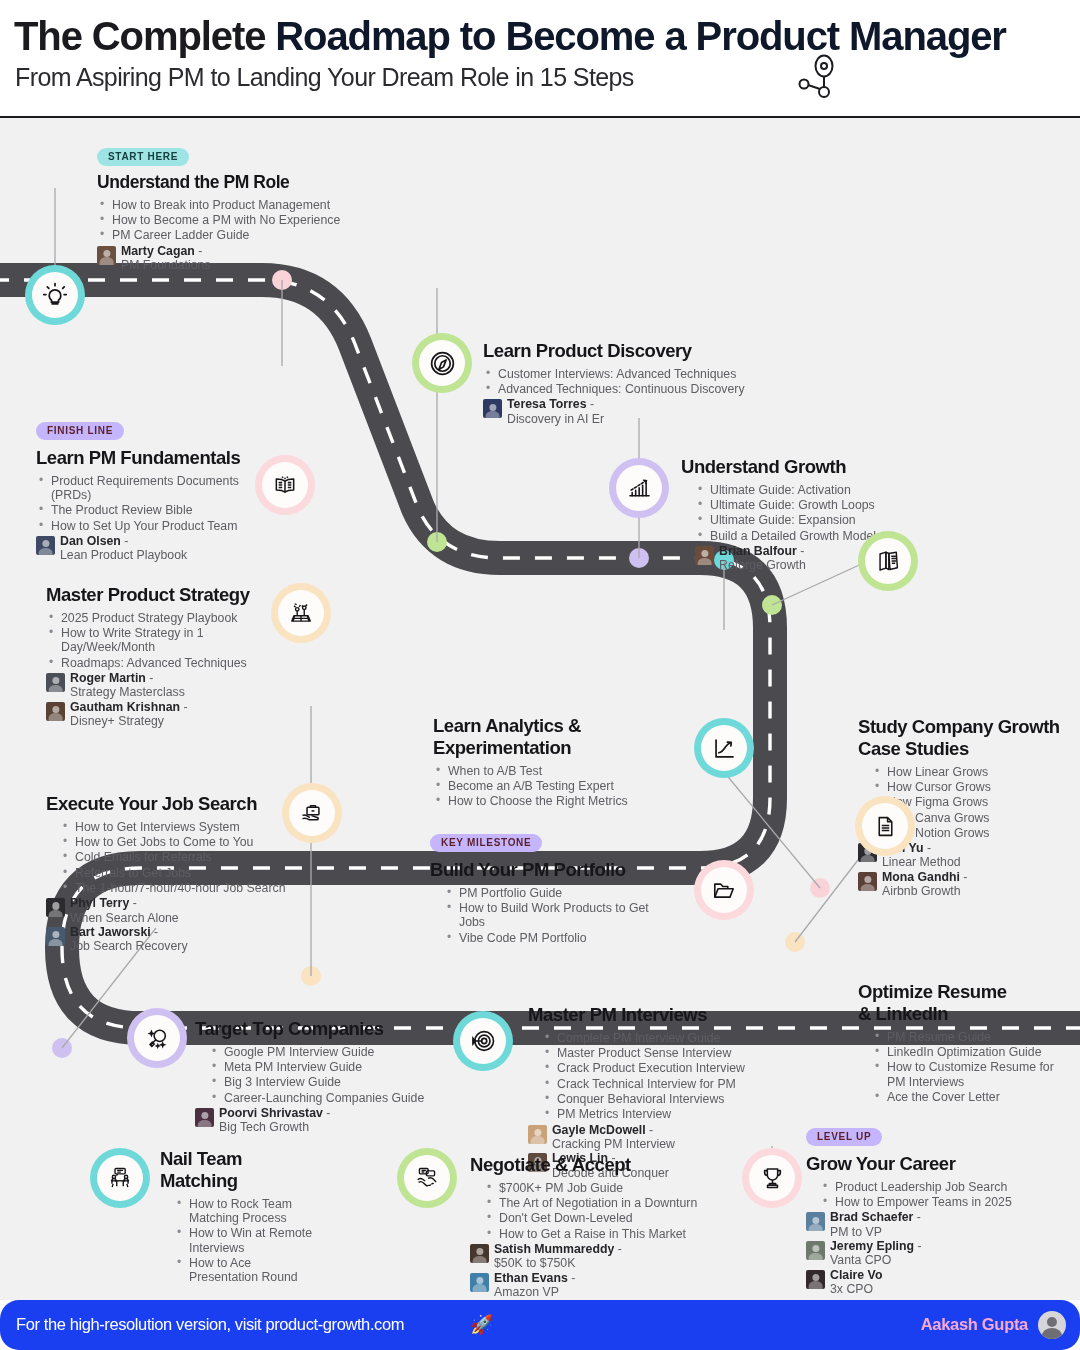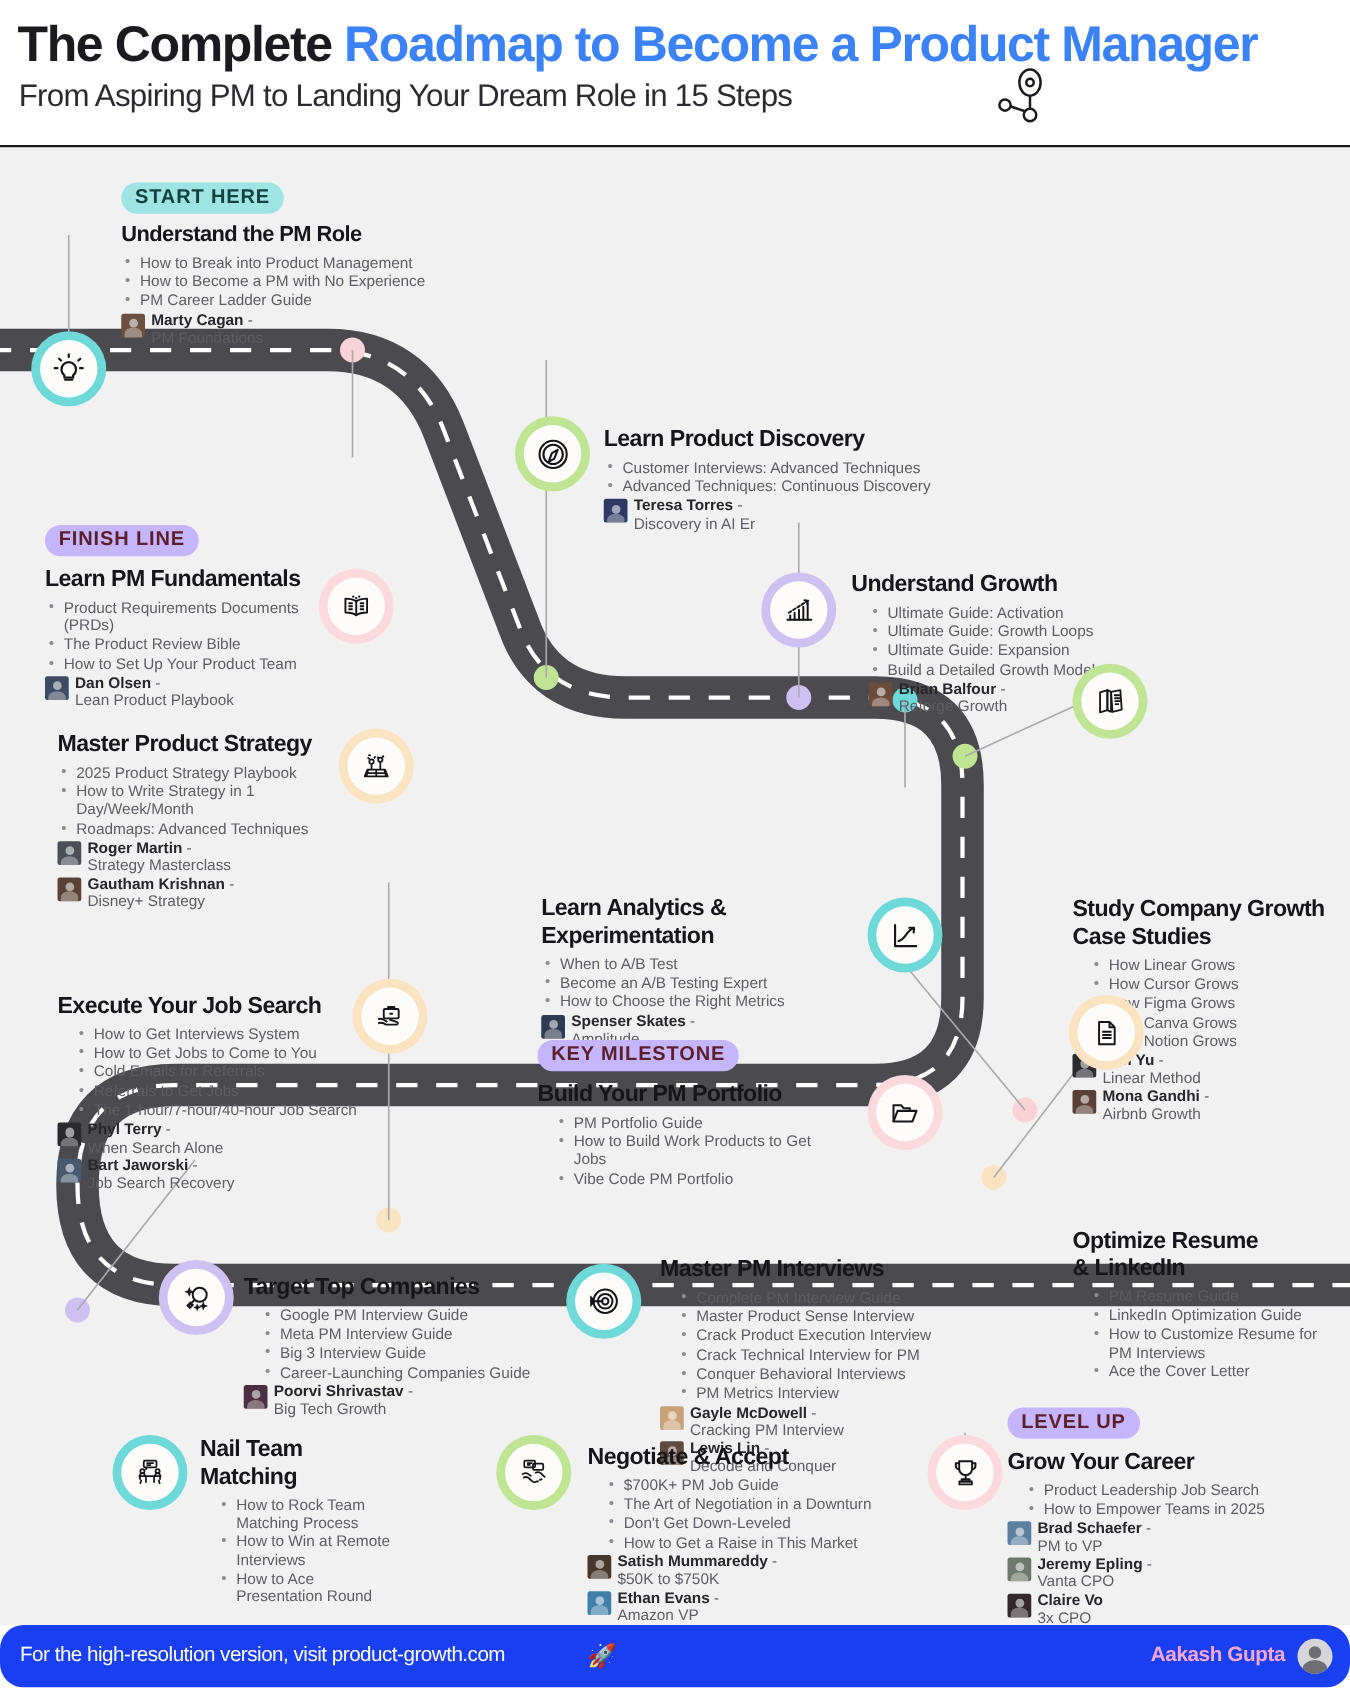--- a/index.html
+++ b/index.html
@@ -5,33 +5,33 @@
   * { box-sizing: border-box; margin:0; padding:0; }
   html,body { background:#ffffff; }
   body {
     width:1080px; height:1350px; position:relative; overflow:hidden;
     font-family:"Liberation Sans", sans-serif;
     color:#1b1b1f;
   }
   
   #header { position:absolute; left:0; top:0; width:1080px; height:118px; background:#fff; }
   #title { position:absolute; left:14px; top:14px; font-size:40px; font-weight:bold; letter-spacing:-1.1px; white-space:nowrap; }
-  #title .blue { color:#3b82f6; }
+  #title .blue { color:#0f172a; }
   #subtitle { position:absolute; left:15px; top:63px; font-size:25px; font-weight:400; color:#2b2b2f; letter-spacing:-.6px; white-space:nowrap; }
   #hdr-icon { position:absolute; left:795px; top:54px; width:48px; height:50px; }
   #hdr-rule { position:absolute; left:0; top:116px; width:1080px; height:2px; background:#1b1b1f; }
 
   
   #canvas { position:absolute; left:0; top:118px; width:1080px; height:1182px; background:#f1f1f1; overflow:hidden; }
   #road-svg { position:absolute; left:0; top:0; width:1080px; height:1182px; }
 
   
   .badge {
     display:inline-block; border-radius:20px; padding:3px 11px 4px;
-    font-size:16px; letter-spacing:.7px; font-weight:600; white-space:nowrap;
+    font-size:10px; letter-spacing:.7px; font-weight:600; white-space:nowrap;
   }
   .badge.teal { background:#9fe4e4; color:#14403f; }
   .badge.pink { background:#c4b5fd; color:#5c1f2a; }
 
   
   .step { position:absolute; }
   .step h2 { font-size:17.5px; font-weight:bold; letter-spacing:-.45px; color:#16161a; line-height:1.18; margin-bottom:5px; }
   .step h2.big { font-size:18.5px; }
   .step ul { list-style:none; }
   .step ul li { position:relative; padding-left:15px; font-size:12.3px; line-height:14.3px; color:#5d5d63; margin-bottom:1px; }
@@ -284,26 +284,20 @@
       </svg>
     </div>
   </div>
   <div class="step" style="left:433px;top:597px;width:270px;">
     <h2 class="big">Learn Analytics &amp; Experimentation</h2>
     <ul>
       <li>When to A/B Test</li>
       <li>Become an A/B Testing Expert</li>
       <li>How to Choose the Right Metrics</li>
     </ul>
-    <div class="people">
-      <div class="person">
-          <span class="pface" style="background:#2f3b52"></span>
-        <span class="ptext"><b>Spenser Skates</b> -<br><span>Amplitude</span></span>
-        </div>
-    </div>
   </div>
 
   <div class="medal" style="left:858px;top:413px;width:60px;height:60px;background:#bfe493;">
     <div class="inner" style="width:46px;height:46px;">
       <svg width="27" height="27" viewBox="0 0 24 24" stroke="#16161a" stroke-width="1.3" fill="none" stroke-linejoin="round">
         <path d="M4.5 5.3l5.2-1.6v14.2l-5.2 1.6z"></path>
           <path d="M9.7 3.7l2.6 1.2v14.2l-2.6-1.2z"></path>
         <path d="M12.3 4.9l6.6-1.2 1 13.8-6.6 1.6z"></path>
         <path d="M14.4 7.3h4.2M14.6 9.4h4.2M14.8 11.5h4.2M15 13.6h3"></path>
       </svg>

